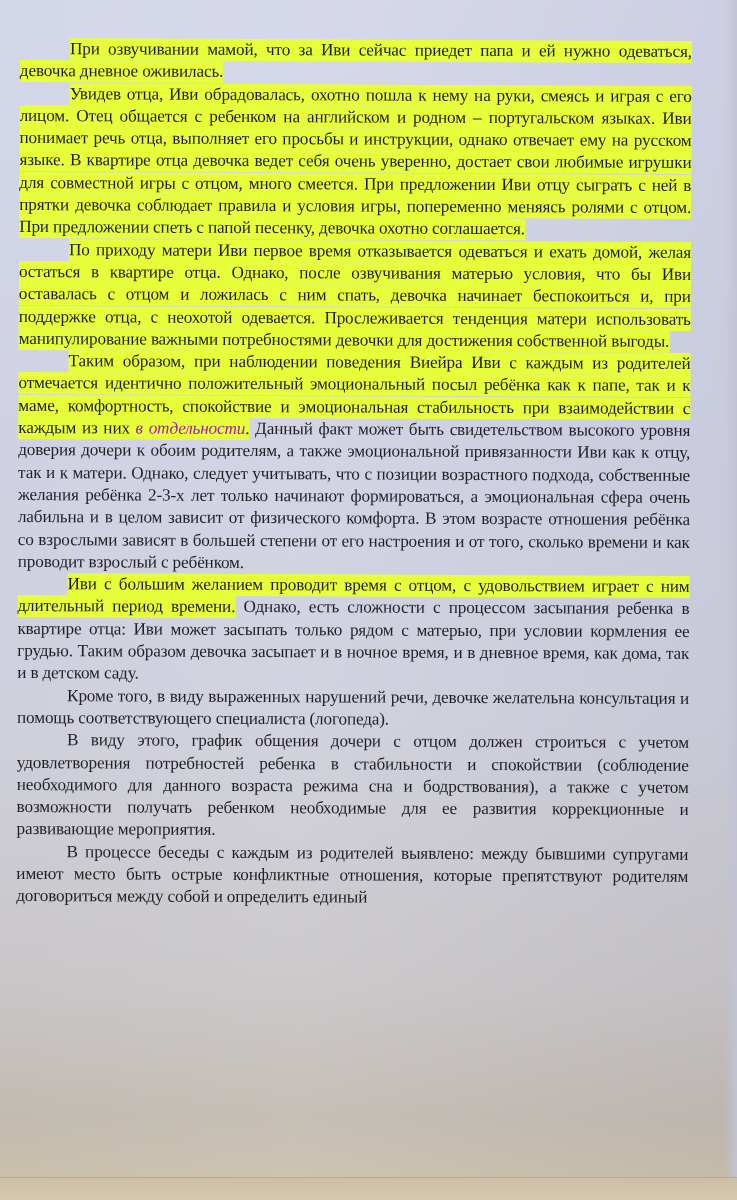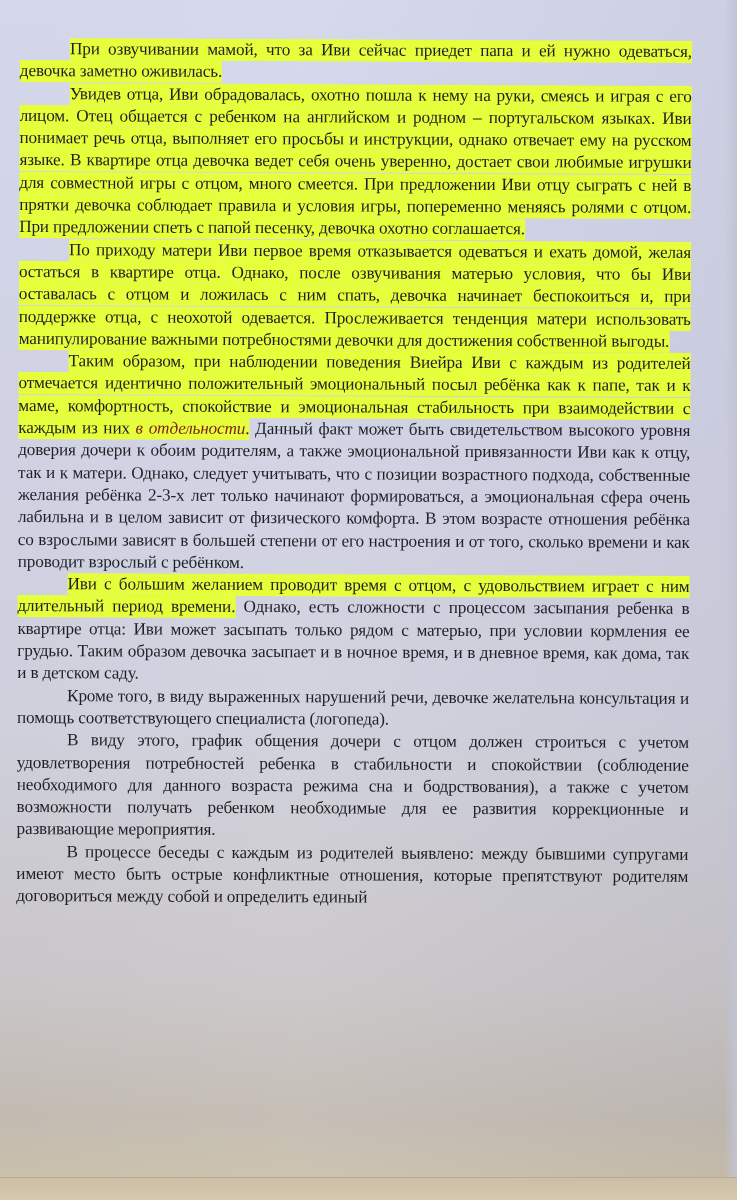--- a/index.html
+++ b/index.html
@@ -53,34 +53,34 @@
       text-indent: 50px;
     }
     .hl {
       background: #e6ff3a;
       box-decoration-break: clone;
       -webkit-box-decoration-break: clone;
       padding: 1px 0 2px;
     }
     .it {
       font-style: italic;
-      color: #7f1d1d;
+      color: #a21caf;
     }
   </style>
 </head>
 <body>
 
 <div class="page-shade"></div>
 <div class="right-edge"></div>
 <div class="bottom-edge"></div>
 
 <main class="doc">
 
   <p class="para">
-    <span class="hl">При озвучивании мамой, что за Иви сейчас приедет папа и ей нужно одеваться, девочка заметно оживилась.</span>
+    <span class="hl">При озвучивании мамой, что за Иви сейчас приедет папа и ей нужно одеваться, девочка дневное оживилась.</span>
   </p>
 
   <p class="para">
     <span class="hl">Увидев отца, Иви обрадовалась, охотно пошла к нему на руки, смеясь и играя с его лицом. Отец общается с ребенком на английском и родном – португальском языках. Иви понимает речь отца, выполняет его просьбы и инструкции, однако отвечает ему на русском языке. В квартире отца девочка ведет себя очень уверенно, достает свои любимые игрушки для совместной игры с отцом, много смеется.  При предложении Иви отцу сыграть с ней в прятки девочка соблюдает правила  и условия игры, попеременно меняясь ролями с отцом. При предложении спеть с папой песенку, девочка охотно соглашается.</span>
   </p>
 
   <p class="para">
     <span class="hl">По приходу матери Иви первое время отказывается одеваться и ехать домой, желая остаться в квартире отца. Однако, после озвучивания матерью условия, что бы Иви оставалась с отцом и ложилась с ним спать, девочка начинает беспокоиться и, при поддержке отца, с неохотой одевается. Прослеживается тенденция матери использовать манипулирование важными потребностями девочки для достижения собственной выгоды.</span>
   </p>
 

